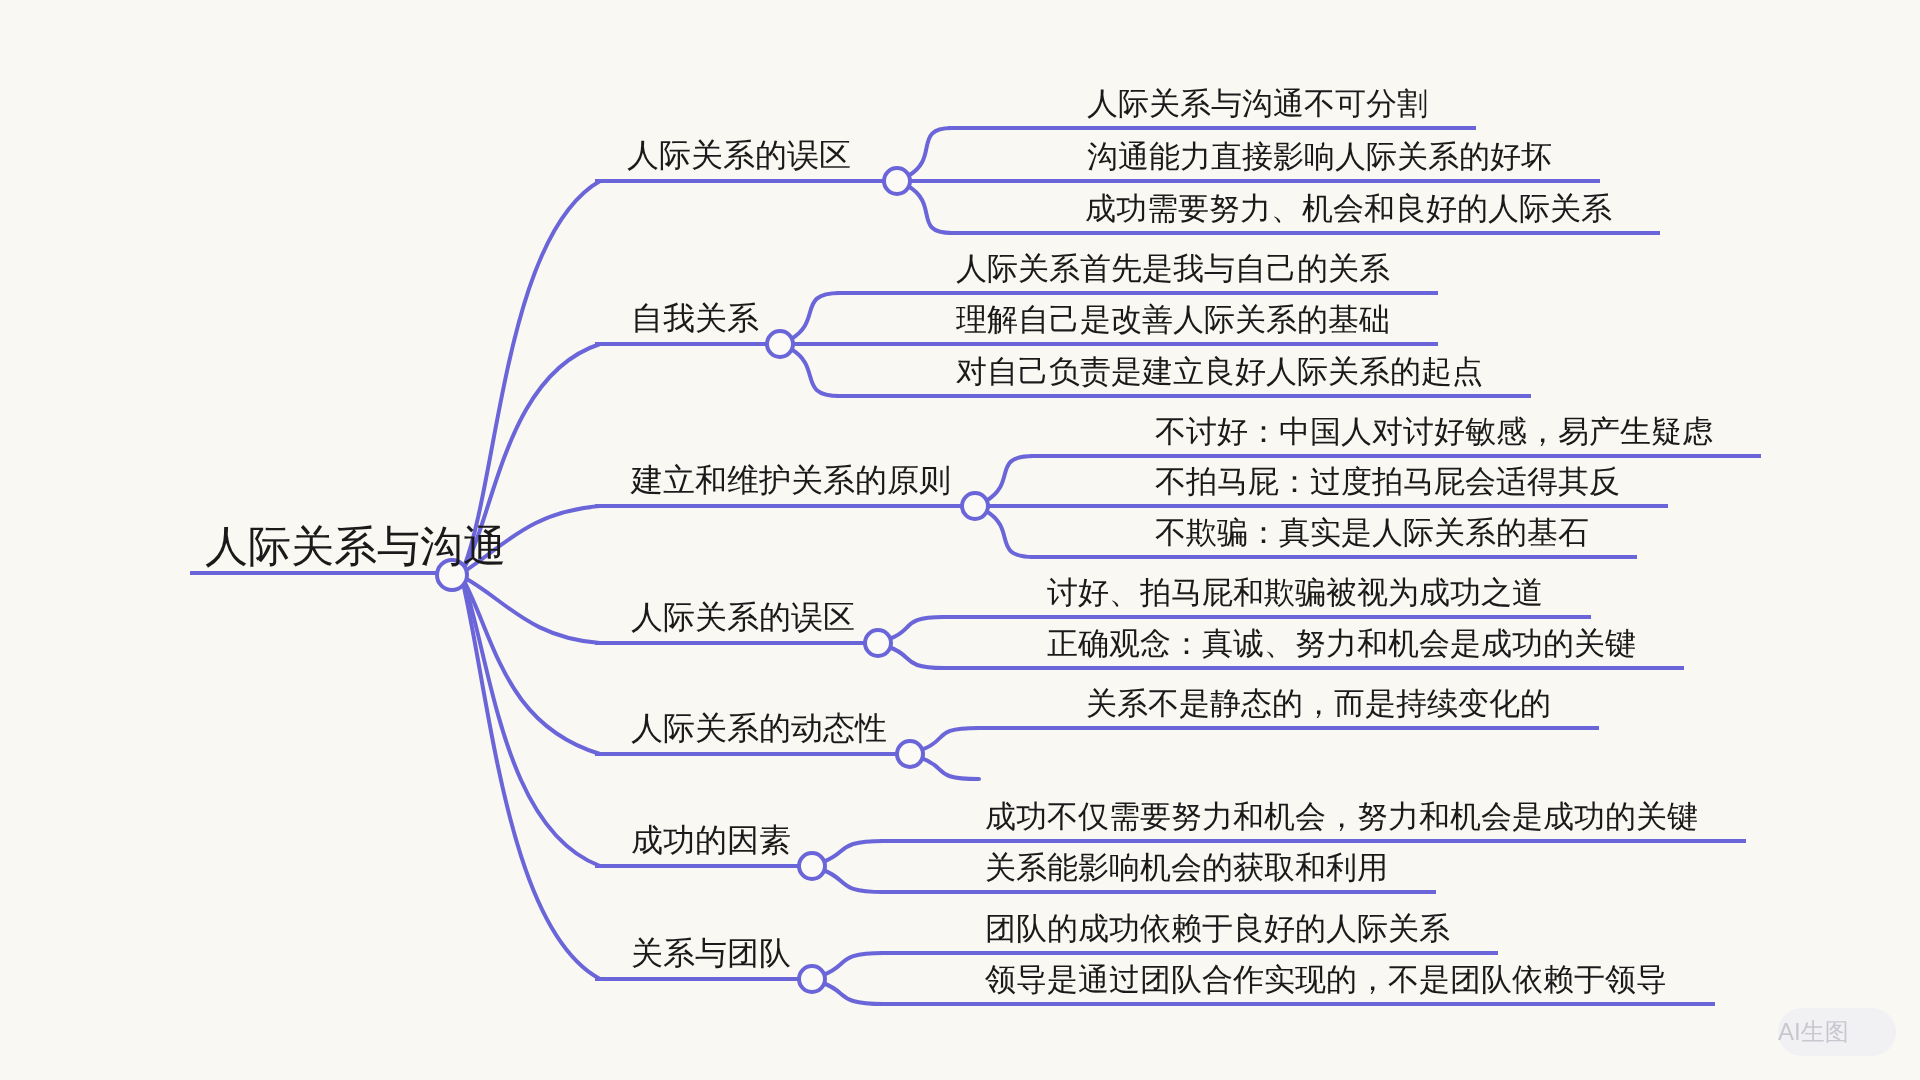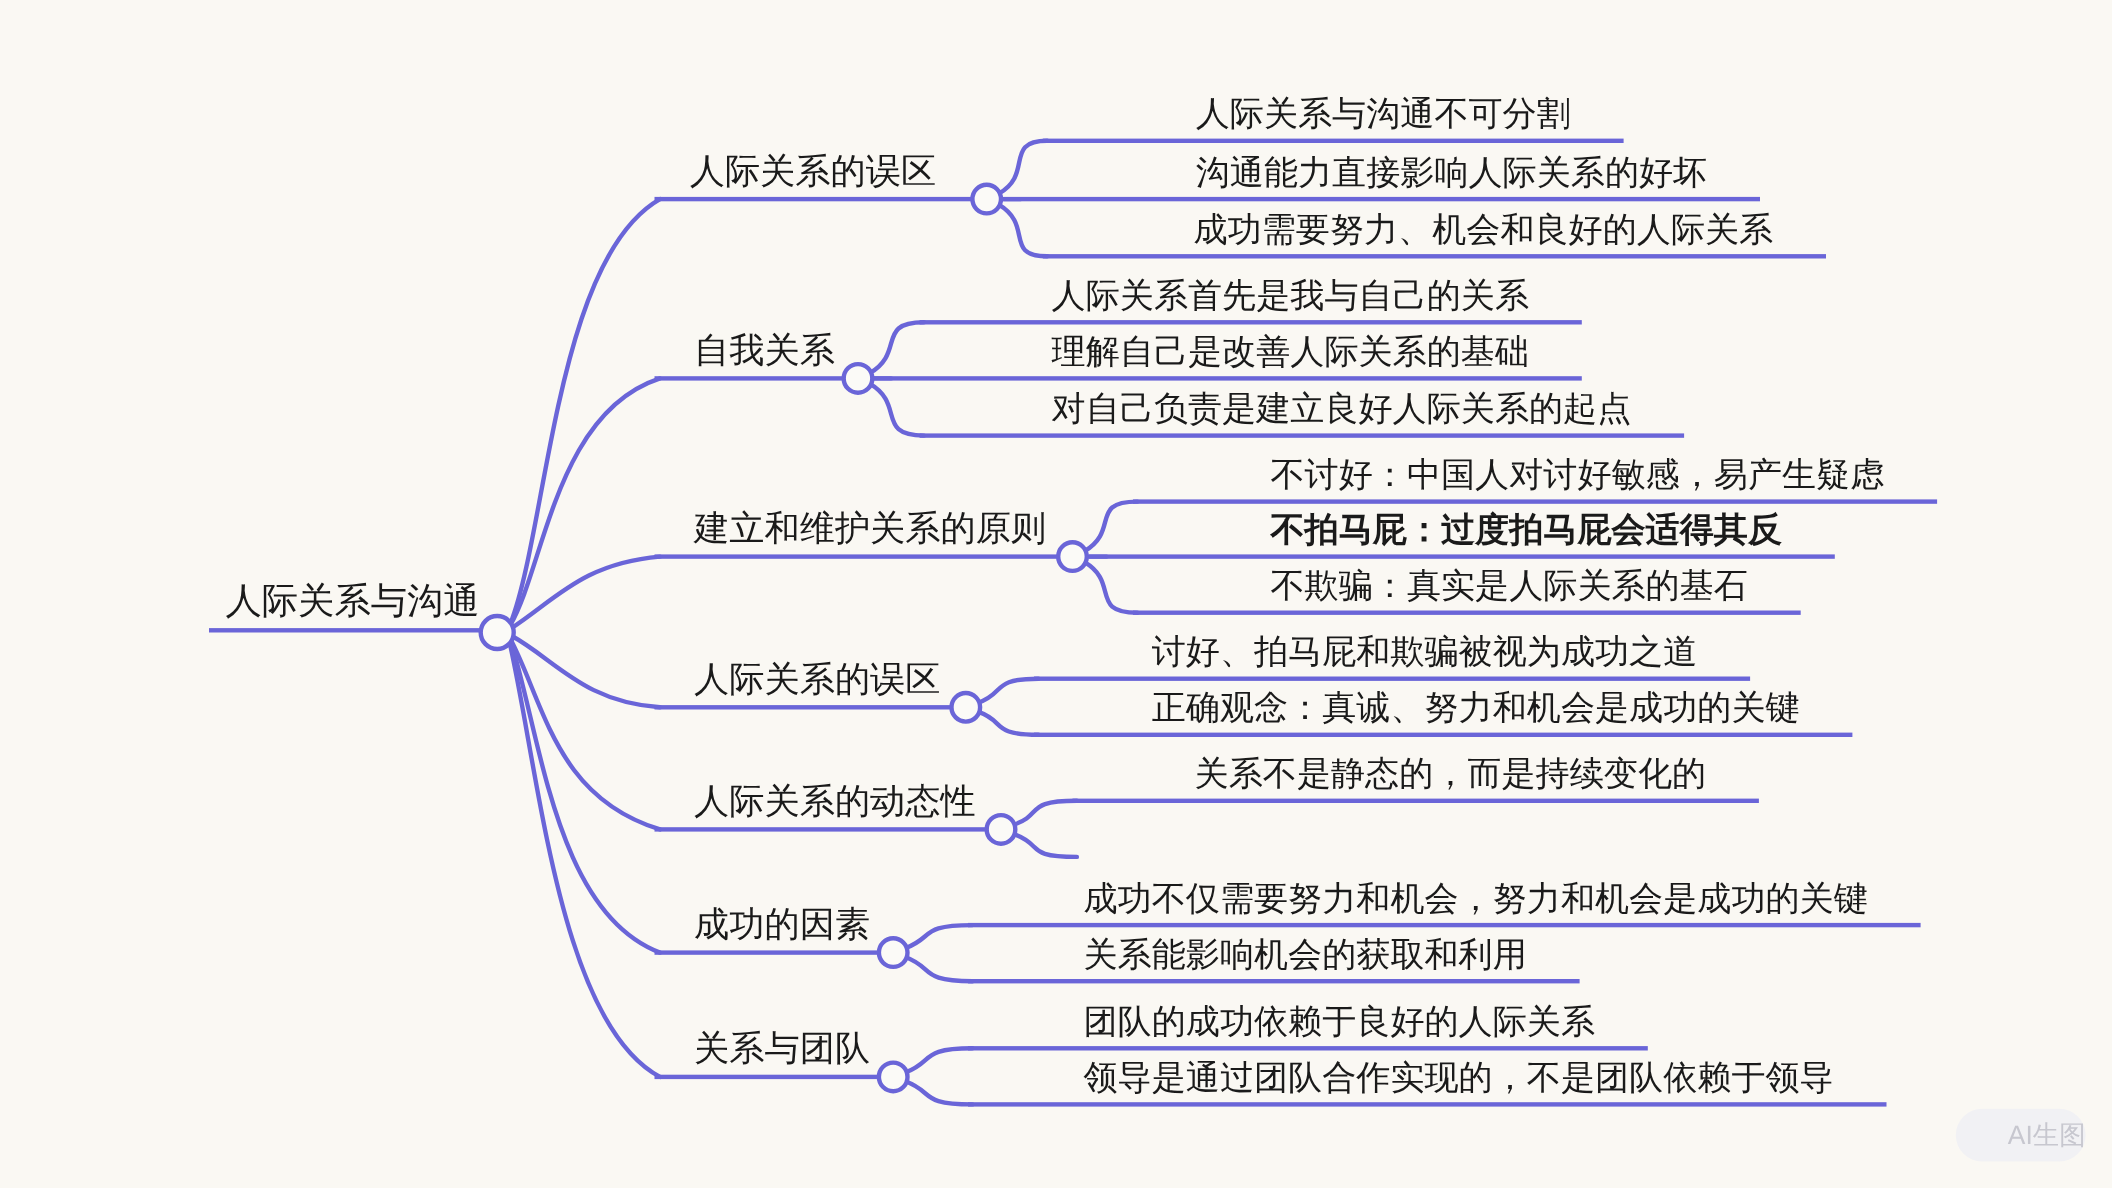--- a/index.html
+++ b/index.html
@@ -12,35 +12,35 @@
   }
   .canvas { position: relative; width: 1920px; height: 1080px; }
   .canvas svg { position: absolute; left: 0; top: 0; }
   .node {
     position: absolute;
     border-bottom: 4px solid #6a65d8;
     white-space: nowrap;
     box-sizing: border-box;
   }
   .root {
-    font-size: 33px; line-height: 50px; font-weight: 500;
+    font-size: 43px; line-height: 50px; font-weight: 500;
   }
   .branch {
     font-size: 32px; line-height: 48px; font-weight: 500;
   }
   .leaf {
     font-size: 31px; line-height: 44px;
     padding-right: 48px;
   }
   .watermark {
     position: absolute; left: 1778px; top: 1008px;
     width: 118px; height: 48px;
     background: #f1f1f4;
     border-radius: 24px;
-    display: flex; align-items: center; justify-content: flex-end;
+    display: flex; align-items: center; justify-content: flex-start;
     font-size: 24px; color: #c7c7cf;
   }
 </style>
 </head>
 <body>
 
 <div class="canvas">
 
   <svg width="1920" height="1080" viewBox="0 0 1920 1080" fill="none" stroke="#6a65d8" stroke-width="4" stroke-linecap="round">
 
@@ -98,21 +98,21 @@
 
   <div class="node leaf" style="left:948px; top:82px; padding-left:139px;">人际关系与沟通不可分割</div>
   <div class="node leaf" style="left:912px; top:135px; padding-left:175px;">沟通能力直接影响人际关系的好坏</div>
   <div class="node leaf" style="left:948px; top:187px; padding-left:137px;">成功需要努力、机会和良好的人际关系</div>
 
   <div class="node leaf" style="left:836px; top:247px; padding-left:120px;">人际关系首先是我与自己的关系</div>
   <div class="node leaf" style="left:793px; top:298px; padding-left:163px;">理解自己是改善人际关系的基础</div>
   <div class="node leaf" style="left:836px; top:350px; padding-left:120px;">对自己负责是建立良好人际关系的起点</div>
 
   <div class="node leaf" style="left:1030px; top:410px; padding-left:125px;">不讨好：中国人对讨好敏感，易产生疑虑</div>
-  <div class="node leaf" style="left:990px; top:460px; padding-left:165px;font-weight:bold;">不拍马屁：过度拍马屁会适得其反</div>
+  <div class="node leaf" style="left:990px; top:460px; padding-left:165px;">不拍马屁：过度拍马屁会适得其反</div>
   <div class="node leaf" style="left:1030px; top:511px; padding-left:125px;">不欺骗：真实是人际关系的基石</div>
 
   <div class="node leaf" style="left:940px; top:571px; padding-left:107px;">讨好、拍马屁和欺骗被视为成功之道</div>
   <div class="node leaf" style="left:940px; top:622px; padding-left:107px;">正确观念：真诚、努力和机会是成功的关键</div>
 
   <div class="node leaf" style="left:975px; top:682px; padding-left:111px;">关系不是静态的，而是持续变化的</div>
 
   <div class="node leaf" style="left:880px; top:795px; padding-left:105px;">成功不仅需要努力和机会，努力和机会是成功的关键</div>
   <div class="node leaf" style="left:880px; top:846px; padding-left:105px;">关系能影响机会的获取和利用</div>
 

